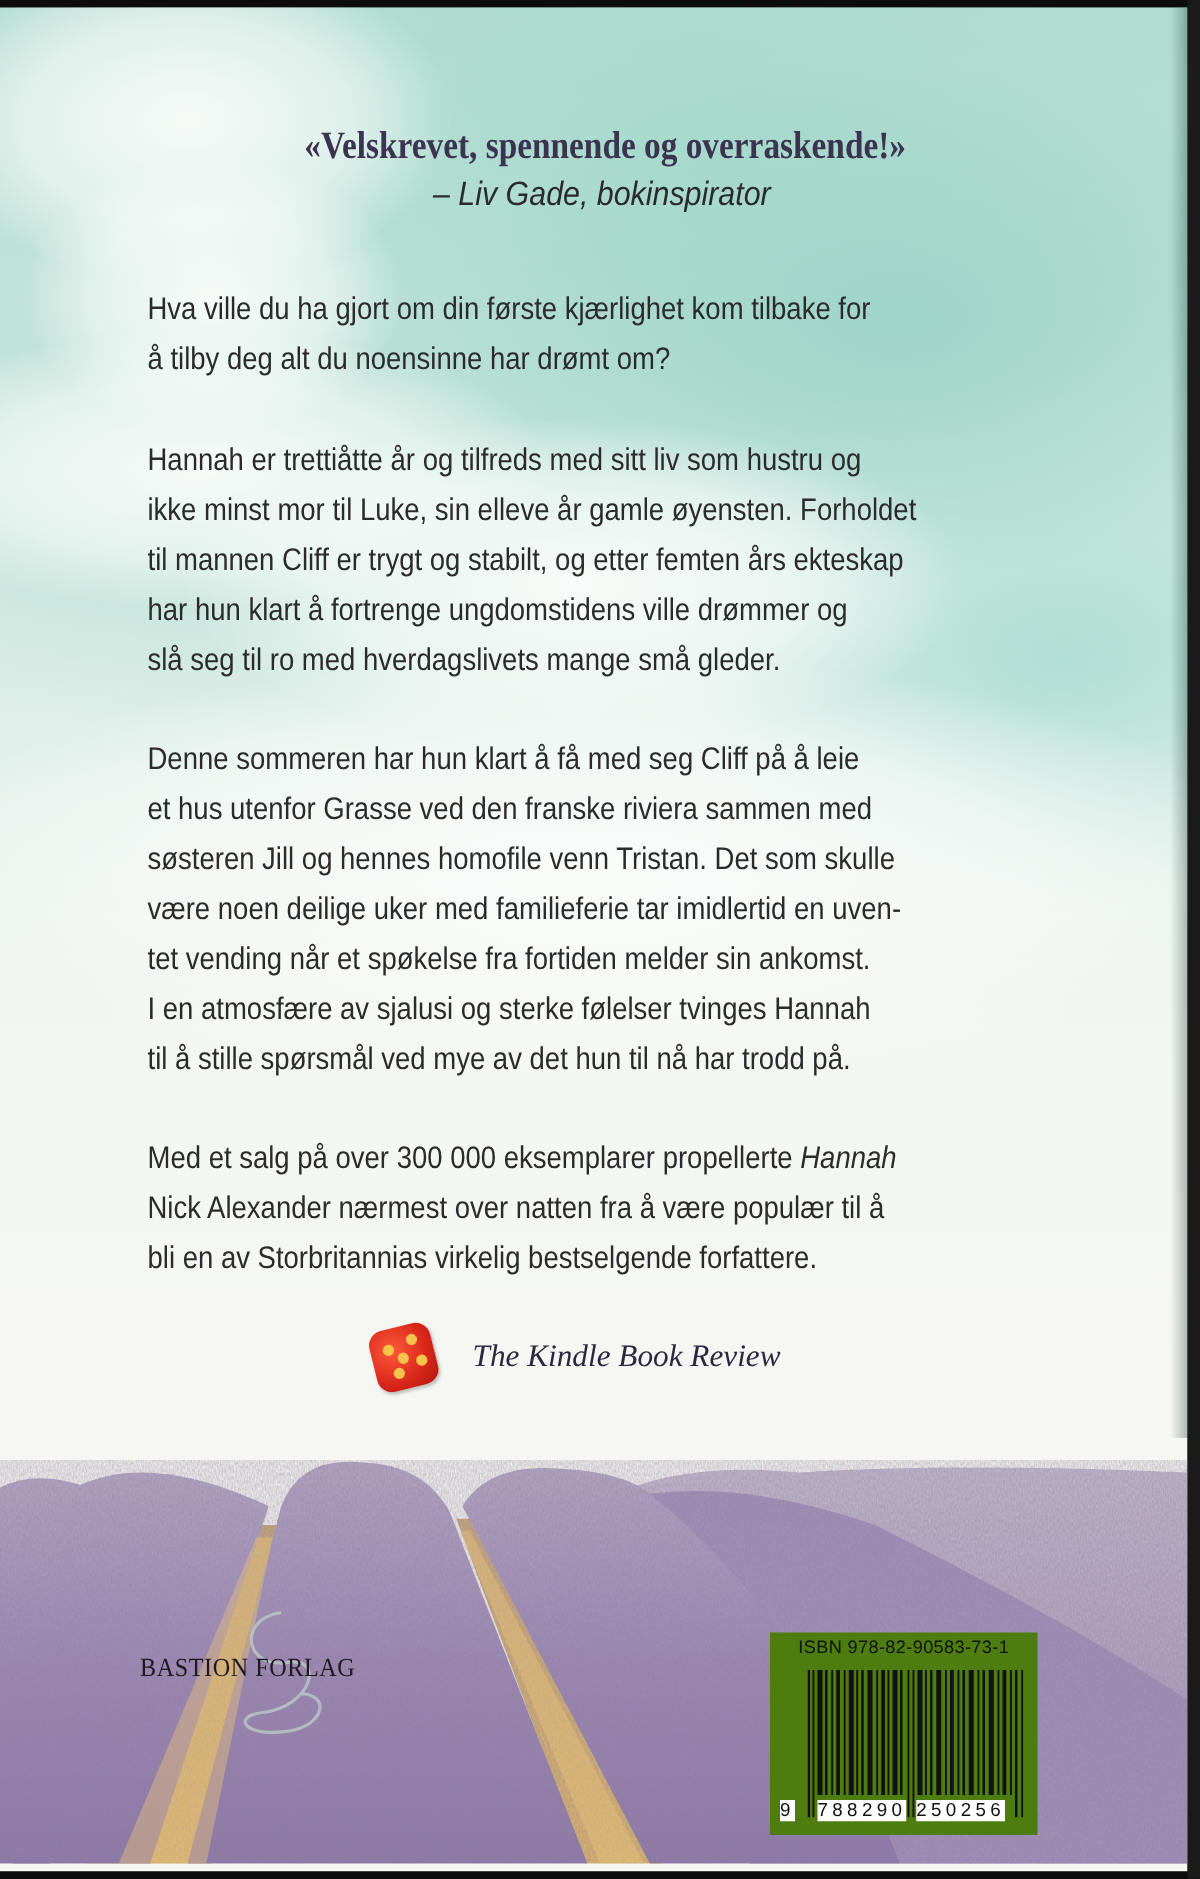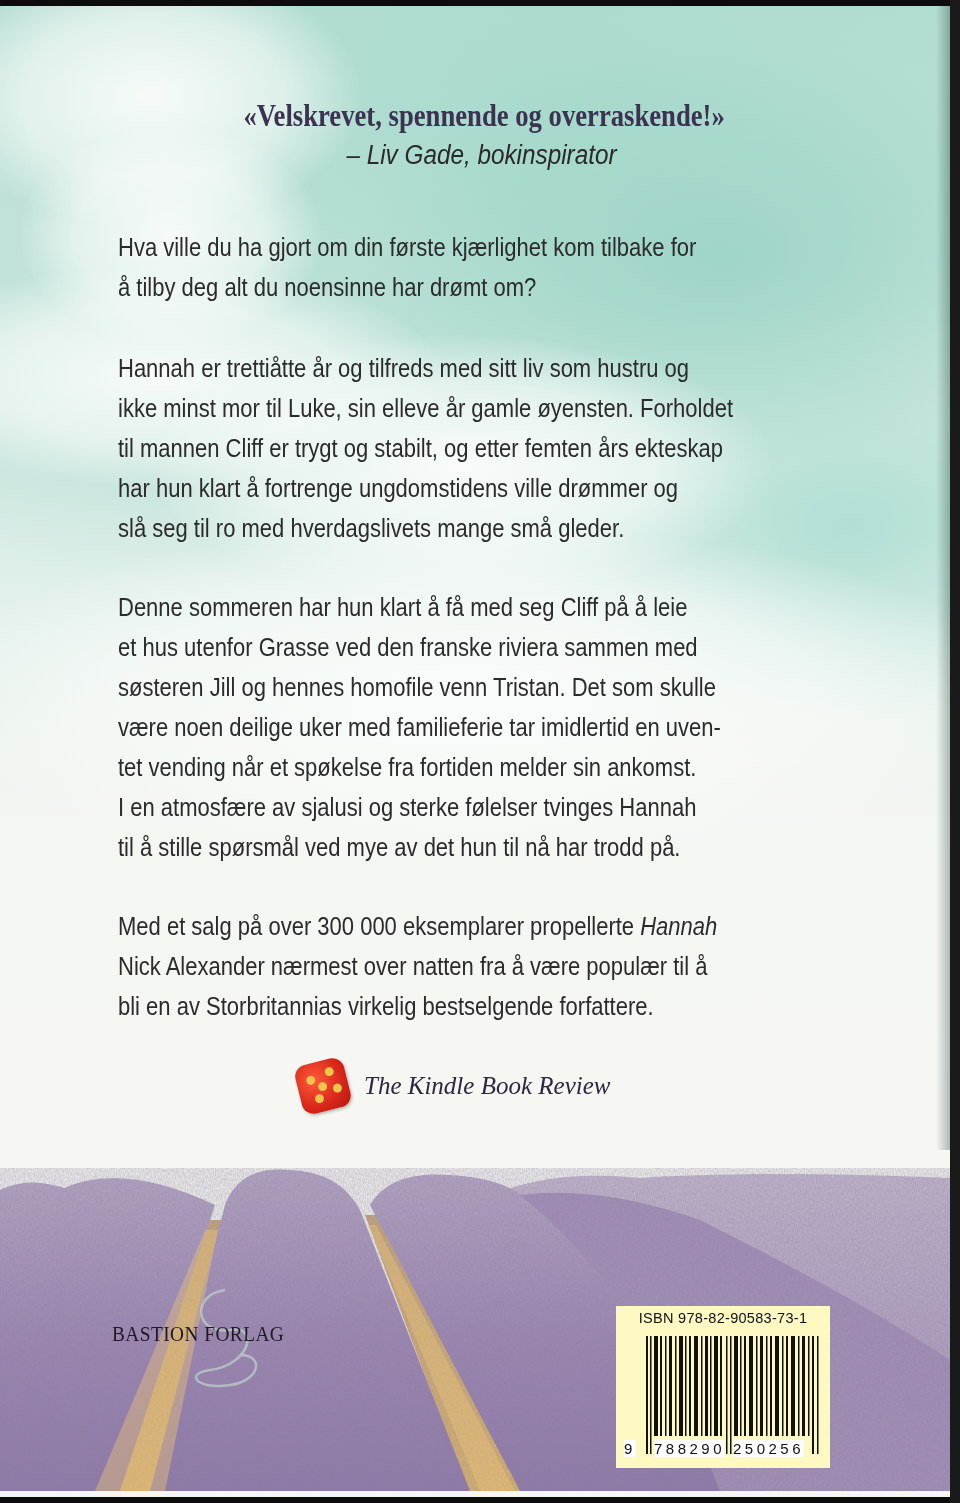--- a/index.html
+++ b/index.html
@@ -54,37 +54,37 @@
     position: absolute; left: 298px; top: 1056px; height: 60px;
     display: flex; align-items: center;
   }
   .dice {
     width: 50px; height: 50px; position: relative; transform: rotate(-14deg);
     background: radial-gradient(circle at 35% 35%, #ff5a3a, #d8261a 60%, #b01810);
     border-radius: 12px; box-shadow: 1px 2px 3px rgba(0,0,0,0.25);
   }
   .pip { position: absolute; width: 9px; height: 9px; border-radius: 50%; background: #f6c44a; }
   .review-text {
-    margin-left: 16px; font-family: "Liberation Serif", serif; font-style: italic;
+    margin-left: 30px; font-family: "Liberation Serif", serif; font-style: italic;
     font-size: 25px; color: #2e2740;
   }
   
   .field {
     position: absolute; left: 0; top: 1150px; width: 950px; height: 341px; overflow: hidden;
   }
   .lav-svg { position: absolute; left: 0; top: 0; }
   .publisher {
     position: absolute; left: 112px; top: 1322px;
     font-family: "Liberation Serif", serif; font-size: 21px; color: #1f1a22;
     letter-spacing: 0.5px; transform: scaleX(0.92); transform-origin: 0 0;
   }
   .publisher-flourish { position: absolute; left: 170px; top: 1285px; }
   .isbn-box {
     position: absolute; left: 616px; top: 1306px; width: 214px; height: 162px;
-    background: #fef9c3;
+    background: #4d7c0f;
   }
   .isbn-text {
     position: absolute; left: 0; width: 214px; top: 4px; text-align: center;
     font-family: "Liberation Sans", sans-serif; font-size: 14.5px; color: #111;
     letter-spacing: 0.3px;
   }
   .barcode { position: absolute; left: 30px; top: 30px; }
   .isbn-digits {
     position: absolute; top: 134px; left: 0; width: 214px;
     font-family: "Liberation Sans", sans-serif; font-size: 15px; color: #111;

